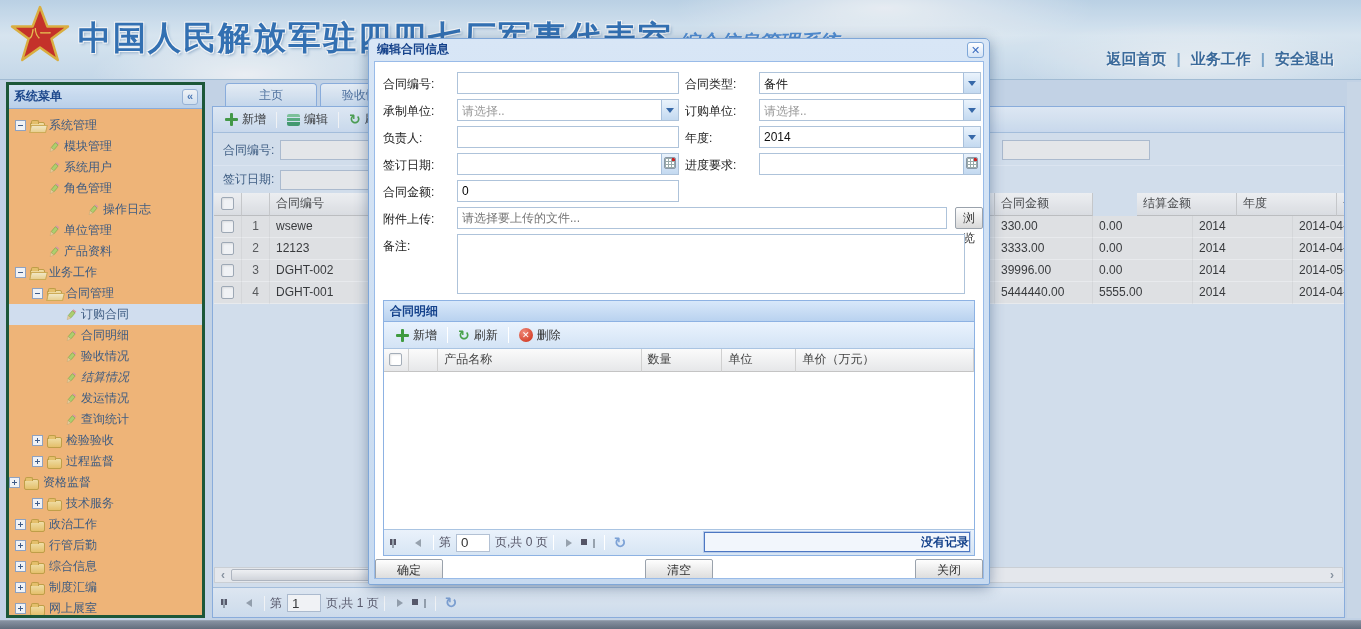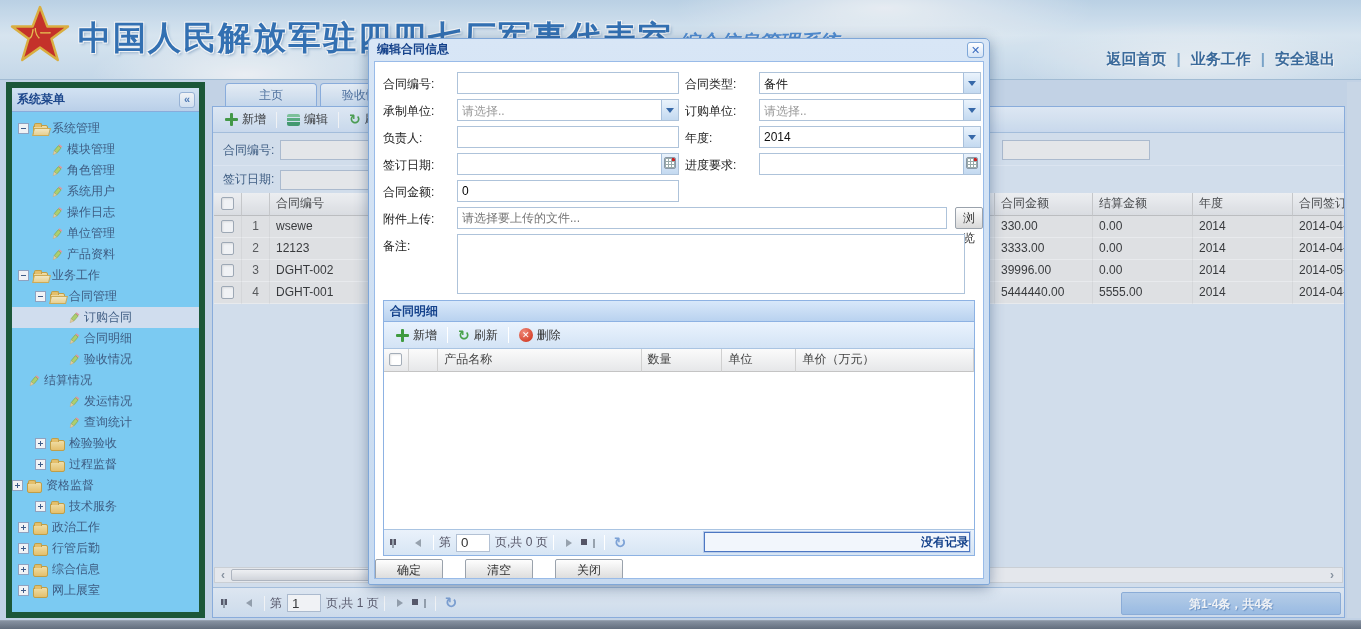--- a/index.html
+++ b/index.html
@@ -22,21 +22,21 @@
     text-shadow:1px 1px 0 #fff; }
   .top-nav { position:absolute; right:16px; top:50px; color:#6fa0c8; font-size:15px; font-weight:bold; }
   .top-nav a { color:#35689b; text-decoration:none; margin:0 10px; cursor:pointer; text-shadow:1px 1px 0 #fff; }
   .navsep { color:#7aa6cc; }
 
   
   .mask { position:absolute; inset:0; background:rgba(110,130,160,0.10); z-index:40; }
 
   
   .sidebar { position:absolute; left:6px; top:82px; width:199px; height:536px;
-    border:6px solid #14532d; background:#7dd3fc; z-index:10; }
+    border:3px solid #14532d; background:#fdba74; z-index:10; }
   .sidebar-hd { height:24px; line-height:23px; padding:0 5px; font-weight:bold; color:#15428b;
     background:linear-gradient(#deedfd,#c3d9f1); border-bottom:1px solid #8db2e3; position:relative; }
   .collapse-btn { position:absolute; right:4px; top:4px; width:16px; height:16px; line-height:13px; text-align:center;
     border:1px solid #9cb8dc; border-radius:3px; background:linear-gradient(#fff,#dcebfa); color:#4a78b8;
     font-weight:bold; cursor:pointer; font-size:11px; }
   .tree { position:absolute; top:26px; bottom:0; left:0; right:0; overflow:hidden; padding:4px 0; }
   .titem { height:21px; display:flex; align-items:center; gap:4px; color:#39587f; cursor:pointer; white-space:nowrap; }
   .titem.sel { background:#dce8f8; }
   .tg { width:11px; height:11px; min-width:11px; border:1px solid #93a6c4; background:#fff; position:relative; }
   .tg::before { content:""; position:absolute; left:2px; top:4px; width:5px; height:1px; background:#3a5a88; }
@@ -145,21 +145,21 @@
   .d-hd { height:21px; line-height:20px; padding-left:6px; font-weight:bold; color:#15428b;
     background:linear-gradient(#d8e8fa,#b9d2ef); border-bottom:1px solid #8db2e3; }
   .d-toolbar { height:27px; background:linear-gradient(#eaf3fd,#d3e3f5); border-bottom:1px solid #aac4e2;
     display:flex; align-items:center; gap:6px; padding-left:8px; color:#333; }
   .dgrid { display:flex; }
   .d-body { height:157px; background:#fff; }
   .d-pager { height:26px; background:linear-gradient(#eaf2fb,#d7e5f4); border-top:1px solid #aac4e2;
     display:flex; align-items:center; padding-left:4px; color:#556; position:relative; }
   .norec { position:absolute; right:4px; top:2px; width:266px; height:20px; line-height:18px; text-align:right;
     border:1px solid #4d77c2; outline:1px solid #b9cdeb; background:#f2f6fc; color:#15428b; font-weight:bold; }
-  .m-footer { position:absolute; left:0; right:0; top:497px; height:26px; display:flex; justify-content:flex-start; gap:22px; }
+  .m-footer { position:absolute; left:0; right:0; top:497px; height:26px; display:flex; justify-content:space-between; gap:22px; }
   .btn { min-width:68px; height:23px; padding:0 10px; background:linear-gradient(#fefefe,#d8d8d8);
     border:1px solid #9aa2ac; border-radius:2px; color:#333; font-size:12px; cursor:pointer; font-family:inherit; }
 
   
   .bottombar { position:absolute; left:0; top:620px; width:1361px; height:9px;
     background:linear-gradient(#8a94a2,#626c7a); border-top:1px solid #9aa4b2; z-index:10; }
   .rightstrip { position:absolute; right:0; top:82px; width:14px; height:536px; background:#d3e0ef; z-index:9; }
 </style>
 </head>
 <body>
@@ -201,34 +201,34 @@
       </div>
       <div class="titem" style="padding-left: 23px;">
         <span class="tspacer"></span>
         <span class="pencil"><svg width="13" height="13" viewBox="0 0 13 13">
             <g transform="rotate(40 6 7)">
               <rect x="5" y="0.4" width="3.6" height="2" fill="#e89ba4"></rect>
               <rect x="5" y="2.2" width="3.6" height="6.4" rx="0.4" fill="#b5d76a" stroke="#7fa93f" stroke-width="0.6"></rect>
               <polygon points="5,8.8 8.6,8.8 6.8,12.4" fill="#f3d9a0" stroke="#c9a96a" stroke-width="0.4"></polygon>
             </g>
           </svg></span>
+        <span>系统用户</span>
+      </div>
+      <div class="titem" style="padding-left: 23px;">
+        <span class="tspacer"></span>
+        <span class="pencil"><svg width="13" height="13" viewBox="0 0 13 13">
+            <g transform="rotate(40 6 7)">
+              <rect x="5" y="0.4" width="3.6" height="2" fill="#e89ba4"></rect>
+              <rect x="5" y="2.2" width="3.6" height="6.4" rx="0.4" fill="#b5d76a" stroke="#7fa93f" stroke-width="0.6"></rect>
+              <polygon points="5,8.8 8.6,8.8 6.8,12.4" fill="#f3d9a0" stroke="#c9a96a" stroke-width="0.4"></polygon>
+            </g>
+          </svg></span>
         <span>角色管理</span>
       </div>
-      <div class="titem" style="padding-left: 23px;">
-        <span class="tspacer"></span>
-        <span class="pencil"><svg width="13" height="13" viewBox="0 0 13 13">
-            <g transform="rotate(40 6 7)">
-              <rect x="5" y="0.4" width="3.6" height="2" fill="#e89ba4"></rect>
-              <rect x="5" y="2.2" width="3.6" height="6.4" rx="0.4" fill="#b5d76a" stroke="#7fa93f" stroke-width="0.6"></rect>
-              <polygon points="5,8.8 8.6,8.8 6.8,12.4" fill="#f3d9a0" stroke="#c9a96a" stroke-width="0.4"></polygon>
-            </g>
-          </svg></span>
-        <span>系统用户</span>
-      </div>
-      <div class="titem" style="padding-left: 23px;">
+      <div class="titem" style="padding-left: 23px; margin-left: 39px;">
         <span class="tspacer"></span>
         <span class="pencil"><svg width="13" height="13" viewBox="0 0 13 13">
             <g transform="rotate(40 6 7)">
               <rect x="5" y="0.4" width="3.6" height="2" fill="#e89ba4"></rect>
               <rect x="5" y="2.2" width="3.6" height="6.4" rx="0.4" fill="#b5d76a" stroke="#7fa93f" stroke-width="0.6"></rect>
               <polygon points="5,8.8 8.6,8.8 6.8,12.4" fill="#f3d9a0" stroke="#c9a96a" stroke-width="0.4"></polygon>
             </g>
           </svg></span>
         <span>操作日志</span>
       </div>
@@ -290,64 +290,64 @@
         <span class="tspacer"></span>
         <span class="pencil"><svg width="13" height="13" viewBox="0 0 13 13">
             <g transform="rotate(40 6 7)">
               <rect x="5" y="0.4" width="3.6" height="2" fill="#e89ba4"></rect>
               <rect x="5" y="2.2" width="3.6" height="6.4" rx="0.4" fill="#b5d76a" stroke="#7fa93f" stroke-width="0.6"></rect>
               <polygon points="5,8.8 8.6,8.8 6.8,12.4" fill="#f3d9a0" stroke="#c9a96a" stroke-width="0.4"></polygon>
             </g>
           </svg></span>
         <span>验收情况</span>
       </div>
+      <div class="titem" style="padding-left: 40px; font-style: italic;">
+        <span class="tspacer"></span>
+        <span class="pencil"><svg width="13" height="13" viewBox="0 0 13 13">
+            <g transform="rotate(40 6 7)">
+              <rect x="5" y="0.4" width="3.6" height="2" fill="#e89ba4"></rect>
+              <rect x="5" y="2.2" width="3.6" height="6.4" rx="0.4" fill="#b5d76a" stroke="#7fa93f" stroke-width="0.6"></rect>
+              <polygon points="5,8.8 8.6,8.8 6.8,12.4" fill="#f3d9a0" stroke="#c9a96a" stroke-width="0.4"></polygon>
+            </g>
+          </svg></span>
+        <span>结算情况</span>
+      </div>
+      <div class="titem" style="padding-left: 40px;">
+        <span class="tspacer"></span>
+        <span class="pencil"><svg width="13" height="13" viewBox="0 0 13 13">
+            <g transform="rotate(40 6 7)">
+              <rect x="5" y="0.4" width="3.6" height="2" fill="#e89ba4"></rect>
+              <rect x="5" y="2.2" width="3.6" height="6.4" rx="0.4" fill="#b5d76a" stroke="#7fa93f" stroke-width="0.6"></rect>
+              <polygon points="5,8.8 8.6,8.8 6.8,12.4" fill="#f3d9a0" stroke="#c9a96a" stroke-width="0.4"></polygon>
+            </g>
+          </svg></span>
+        <span>发运情况</span>
+      </div>
+      <div class="titem" style="padding-left: 40px;">
+        <span class="tspacer"></span>
+        <span class="pencil"><svg width="13" height="13" viewBox="0 0 13 13">
+            <g transform="rotate(40 6 7)">
+              <rect x="5" y="0.4" width="3.6" height="2" fill="#e89ba4"></rect>
+              <rect x="5" y="2.2" width="3.6" height="6.4" rx="0.4" fill="#b5d76a" stroke="#7fa93f" stroke-width="0.6"></rect>
+              <polygon points="5,8.8 8.6,8.8 6.8,12.4" fill="#f3d9a0" stroke="#c9a96a" stroke-width="0.4"></polygon>
+            </g>
+          </svg></span>
+        <span>查询统计</span>
+      </div>
+      <div class="titem" style="padding-left: 23px;">
+        <span class="tg plus"></span>
+        <span class="folder"></span>
+        <span>检验验收</span>
+      </div>
+      <div class="titem" style="padding-left: 23px;">
+        <span class="tg plus"></span>
+        <span class="folder"></span>
+        <span>过程监督</span>
+      </div>
       <div class="titem" style="">
-        <span class="tspacer"></span>
-        <span class="pencil"><svg width="13" height="13" viewBox="0 0 13 13">
-            <g transform="rotate(40 6 7)">
-              <rect x="5" y="0.4" width="3.6" height="2" fill="#e89ba4"></rect>
-              <rect x="5" y="2.2" width="3.6" height="6.4" rx="0.4" fill="#b5d76a" stroke="#7fa93f" stroke-width="0.6"></rect>
-              <polygon points="5,8.8 8.6,8.8 6.8,12.4" fill="#f3d9a0" stroke="#c9a96a" stroke-width="0.4"></polygon>
-            </g>
-          </svg></span>
-        <span>结算情况</span>
-      </div>
-      <div class="titem" style="padding-left: 40px;">
-        <span class="tspacer"></span>
-        <span class="pencil"><svg width="13" height="13" viewBox="0 0 13 13">
-            <g transform="rotate(40 6 7)">
-              <rect x="5" y="0.4" width="3.6" height="2" fill="#e89ba4"></rect>
-              <rect x="5" y="2.2" width="3.6" height="6.4" rx="0.4" fill="#b5d76a" stroke="#7fa93f" stroke-width="0.6"></rect>
-              <polygon points="5,8.8 8.6,8.8 6.8,12.4" fill="#f3d9a0" stroke="#c9a96a" stroke-width="0.4"></polygon>
-            </g>
-          </svg></span>
-        <span>发运情况</span>
-      </div>
-      <div class="titem" style="padding-left: 40px;">
-        <span class="tspacer"></span>
-        <span class="pencil"><svg width="13" height="13" viewBox="0 0 13 13">
-            <g transform="rotate(40 6 7)">
-              <rect x="5" y="0.4" width="3.6" height="2" fill="#e89ba4"></rect>
-              <rect x="5" y="2.2" width="3.6" height="6.4" rx="0.4" fill="#b5d76a" stroke="#7fa93f" stroke-width="0.6"></rect>
-              <polygon points="5,8.8 8.6,8.8 6.8,12.4" fill="#f3d9a0" stroke="#c9a96a" stroke-width="0.4"></polygon>
-            </g>
-          </svg></span>
-        <span>查询统计</span>
-      </div>
-      <div class="titem" style="padding-left: 23px;">
-        <span class="tg plus"></span>
-        <span class="folder"></span>
-        <span>检验验收</span>
-      </div>
-      <div class="titem" style="padding-left: 23px;">
-        <span class="tg plus"></span>
-        <span class="folder"></span>
-        <span>过程监督</span>
-      </div>
-      <div class="titem" style="">
         <span class="tg plus"></span>
         <span class="folder"></span>
         <span>资格监督</span>
       </div>
       <div class="titem" style="padding-left: 23px;">
         <span class="tg plus"></span>
         <span class="folder"></span>
         <span>技术服务</span>
       </div>
       <div class="titem" style="padding-left: 6px;">
@@ -357,20 +357,25 @@
       </div>
       <div class="titem" style="padding-left: 6px;">
         <span class="tg plus"></span>
         <span class="folder"></span>
         <span>行管后勤</span>
       </div>
       <div class="titem" style="padding-left: 6px;">
         <span class="tg plus"></span>
         <span class="folder"></span>
         <span>综合信息</span>
+      </div>
+      <div class="titem" style="padding-left: 6px;">
+        <span class="tg plus"></span>
+        <span class="folder"></span>
+        <span>制度汇编</span>
       </div>
       <div class="titem" style="padding-left: 6px;">
         <span class="tg plus"></span>
         <span class="folder"></span>
         <span>网上展室</span>
       </div>
     </div>
 </div>
 
 <div class="main">
@@ -404,21 +409,21 @@
       <label>签订日期:</label>
       <input style="">
     </div>
     <div class="grid" id="main-grid">
         <div class="grow ghead">
           <div class="gcell gc-num" style="width: 28px;"><span class="cb"></span></div>
           <div class="gcell" style="width: 28px;"></div>
           <div class="gcell" style="width: 250px;">合同编号</div>
           <div class="gcell" style="width: 475px;"></div>
           <div class="gcell" style="width: 98px;">合同金额</div>
-          <div class="gcell" style="width: 100px;">结算金额</div>
+          <div class="gcell" style="width: 100px; margin-left: 44px;">结算金额</div>
           <div class="gcell" style="width: 100px;">年度</div>
           <div class="gcell" style="width: 160px;">合同签订时间</div>
         </div>
         <div class="grow">
           <div class="gcell gc-num" style="width: 28px;"><span class="cb"></span></div>
           <div class="gcell gc-num" style="width: 28px;">1</div>
           <div class="gcell" style="width: 250px;">wsewe</div>
           <div class="gcell" style="width: 475px;"></div>
           <div class="gcell" style="width: 98px;">330.00</div>
           <div class="gcell" style="width: 100px;">0.00</div>
@@ -466,21 +471,20 @@
       <span class="pg prev"></span>
       <span class="pgsep"></span>
       <span>第</span>
       <input class="pg-input" value="1" style="">
       <span>页,共 1 页</span>
       <span class="pgsep"></span>
       <span class="pg next"></span>
       <span class="pg last"></span>
       <span class="pgsep"></span>
       <span class="pg-refresh">↻</span>
-      <div class="recinfo">第1-4条，共4条</div>
     </div>
   </div>
 </div>
 
 <div class="rightstrip"></div>
 <div class="mask"></div>
 
 <div class="modal">
   <div class="m-title">
     <span>编辑合同信息</span>

